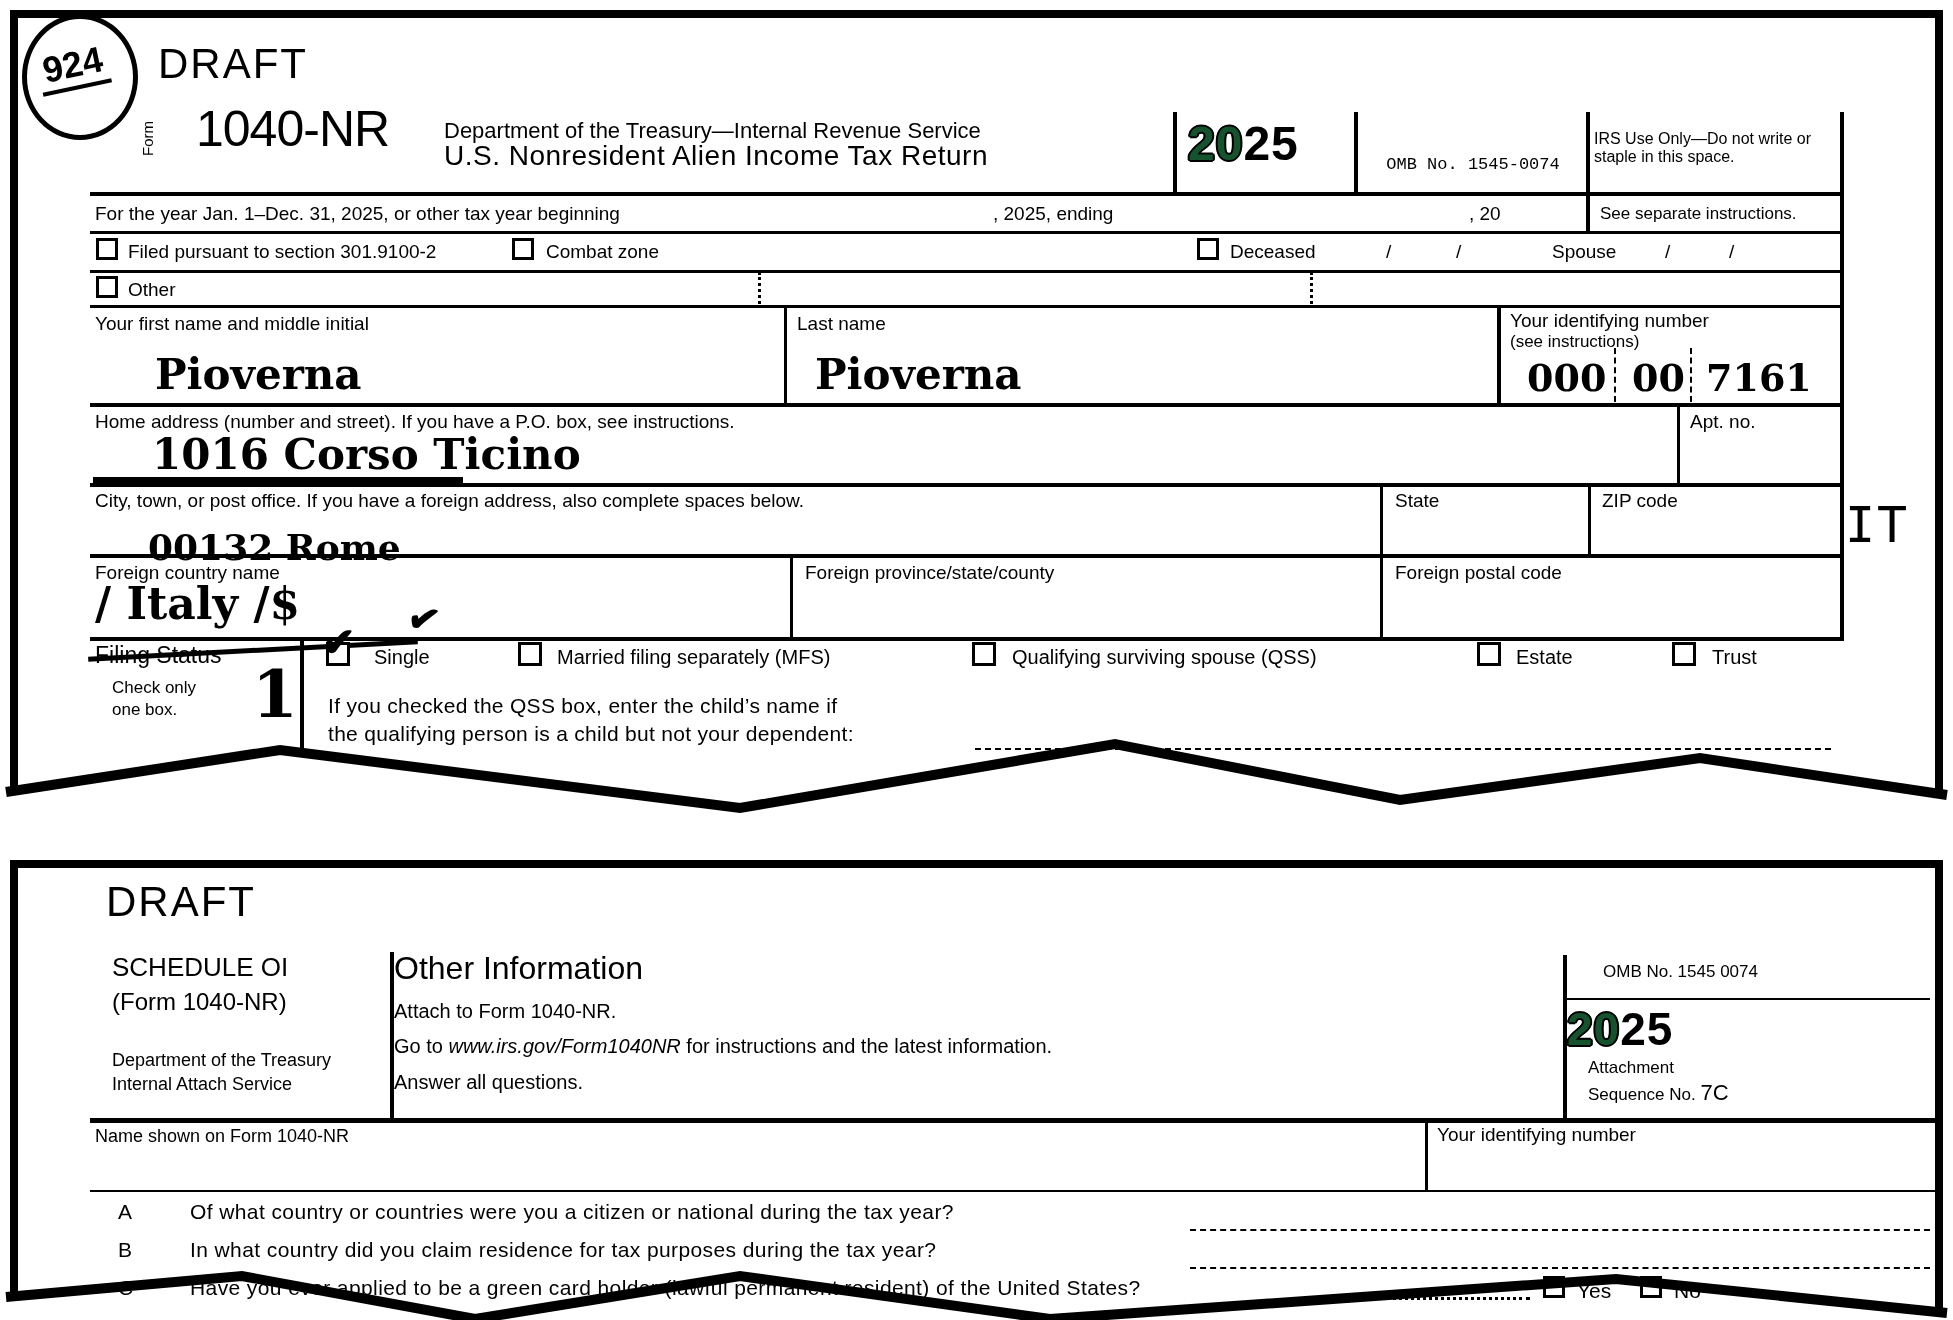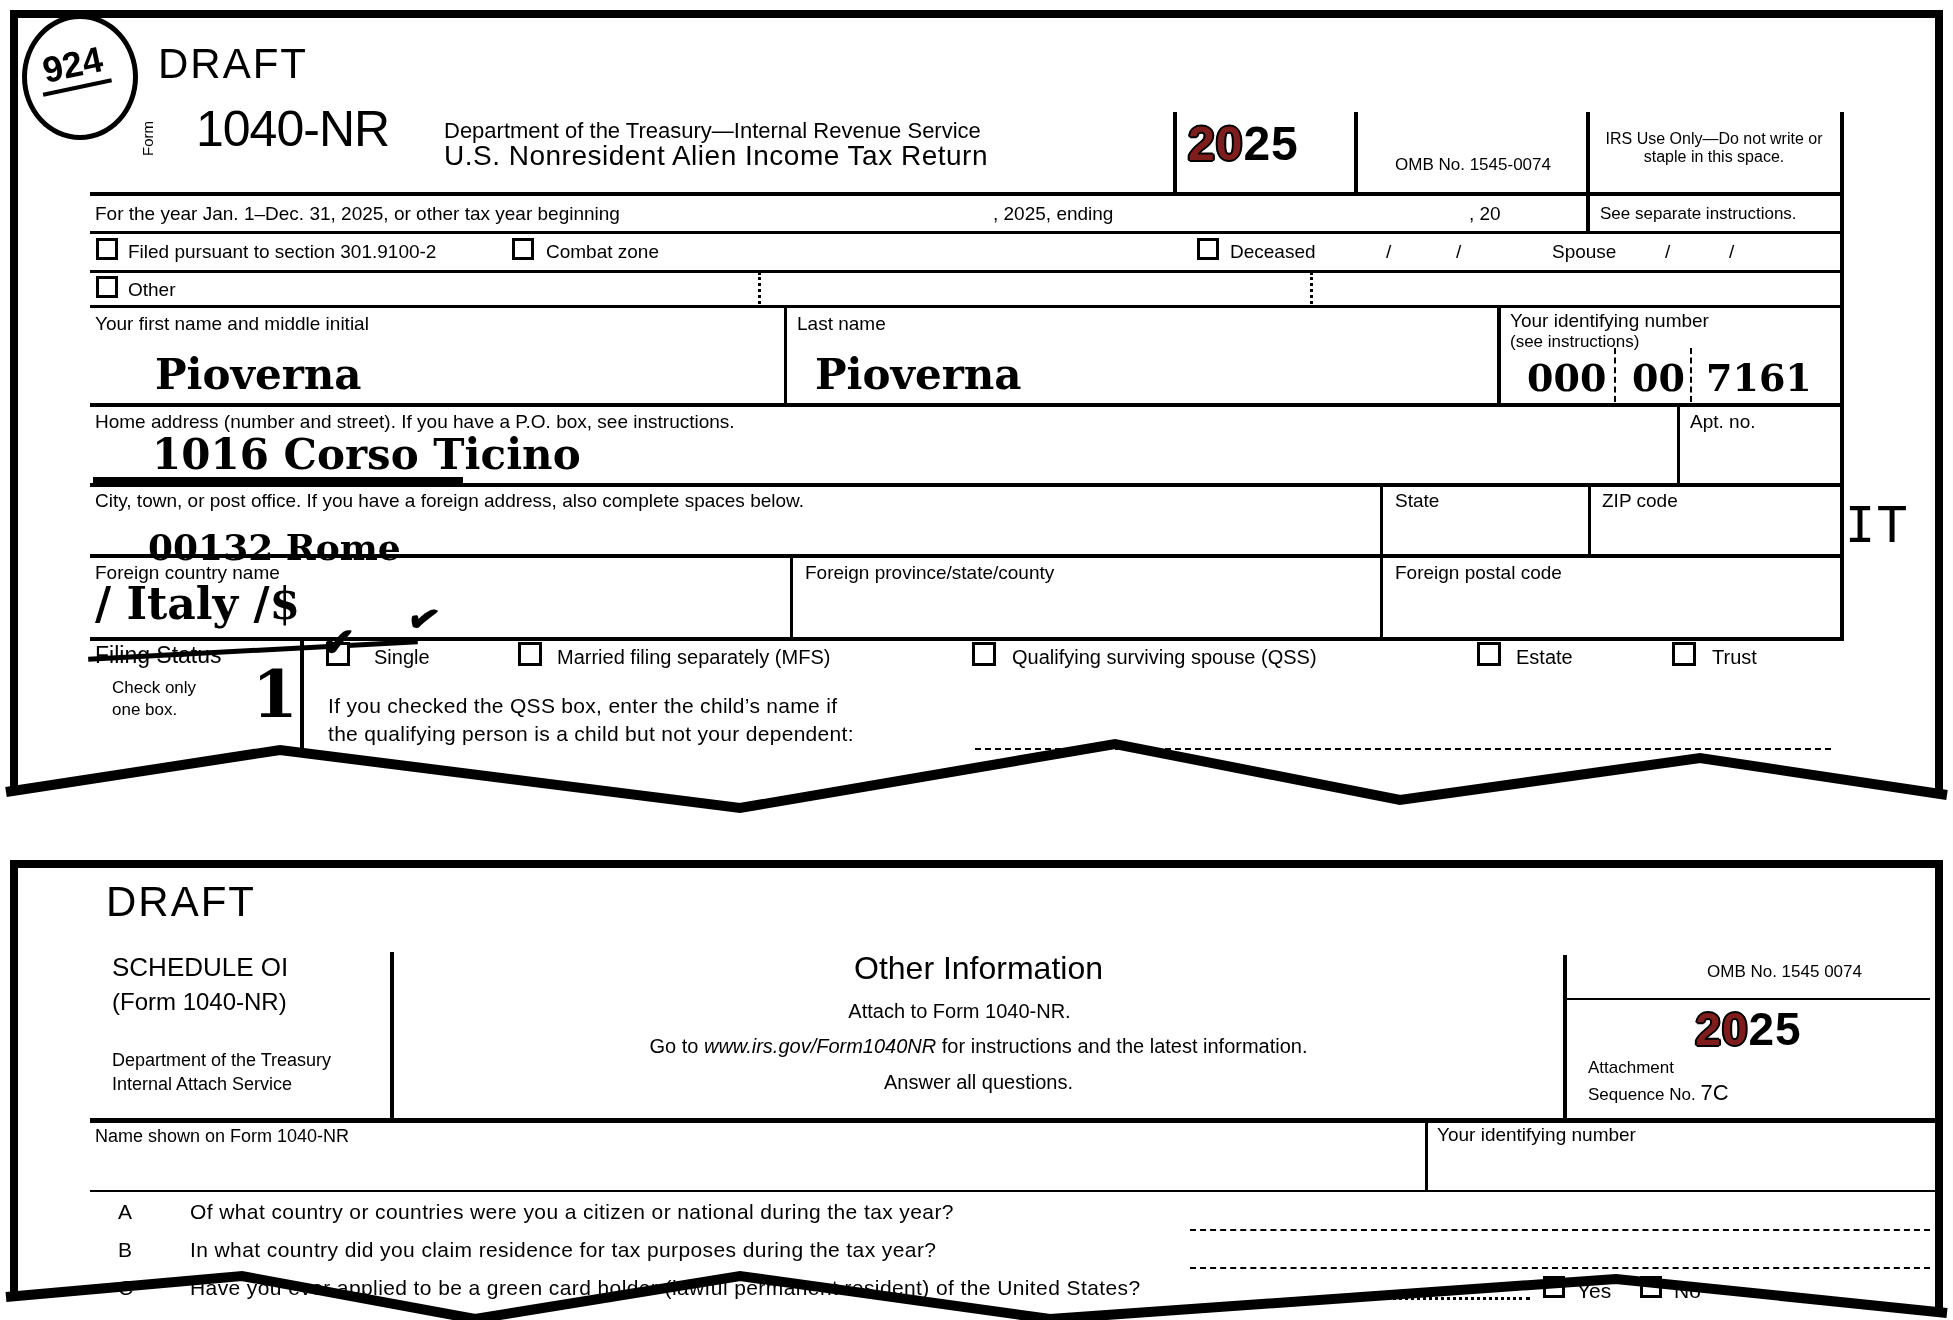--- a/index.html
+++ b/index.html
@@ -7,23 +7,23 @@
   .abs{position:absolute;}
   .hl{position:absolute;background:#000;}
   .vl{position:absolute;background:#000;}
   .dotv{position:absolute;border-left:3px dotted #000;}
   .dashv{position:absolute;border-left:2px dashed #000;}
   .cb{position:absolute;width:22px;height:22px;border:3px solid #000;background:#fff;box-sizing:border-box;}
   .lbl{position:absolute;font-size:19px;white-space:nowrap;}
   .sm{font-size:17px;}
   .b{font-weight:normal;}
   .hw{position:absolute;font-family:"DejaVu Serif",serif;font-weight:bold;white-space:nowrap;}
-  .outline{color:#7f1d1d;text-shadow:2px 0 #000,-2px 0 #000,0 2px #000,0 -2px #000,1.4px 1.4px #000,-1.4px -1.4px #000,1.4px -1.4px #000,-1.4px 1.4px #000;}
+  .outline{color:#14532d;text-shadow:2px 0 #000,-2px 0 #000,0 2px #000,0 -2px #000,1.4px 1.4px #000,-1.4px -1.4px #000,1.4px -1.4px #000,-1.4px 1.4px #000;}
   .yearlogo{position:absolute;font-size:48px;font-weight:900;letter-spacing:1px;white-space:nowrap;}
-  .center{text-align:center;}
+  .center{}
   .dashed-line{position:absolute;border-top:2.5px dashed #000;}
   .dotted-line{position:absolute;border-top:3px dotted #000;}
 </style>
 </head>
 <body>
 
 <div class="hl" style="left:10px;top:10px;width:1933px;height:8px"></div>
 <div class="vl" style="left:10px;top:10px;width:8px;height:782px"></div>
 <div class="vl" style="left:1935px;top:10px;width:8px;height:780px"></div>
 
@@ -31,21 +31,21 @@
 <div class="abs" style="left:38px;top:44px;font-size:36px;font-weight:bold;transform:rotate(-12deg);border-bottom:4px solid #000;padding:0 5px;">924</div>
 <div class="abs b" style="left:158px;top:40px;font-size:42px;letter-spacing:2px;">DRAFT</div>
 
 <div class="abs" style="left:130px;top:130px;font-size:15px;transform:rotate(-90deg);transform-origin:center;">Form</div>
 <div class="abs b" style="left:196px;top:100px;font-size:50px;letter-spacing:-1px;">1040-NR</div>
 <div class="abs" style="left:444px;top:118px;font-size:22px;">Department of the Treasury—Internal Revenue Service</div>
 <div class="abs b" style="left:444px;top:140px;font-size:28px;letter-spacing:0.5px;white-space:nowrap;">U.S. Nonresident Alien Income Tax Return</div>
 <div class="vl" style="left:1173px;top:112px;width:4px;height:80px"></div>
 <div class="yearlogo" style="left:1188px;top:116px;"><span class="outline">20</span><span>25</span></div>
 <div class="vl" style="left:1354px;top:112px;width:4px;height:80px"></div>
-<div class="lbl sm" style="left:1360px;top:155px;width:226px;text-align:center;">OMB No. 1545-0074</div>
+<div class="lbl sm" style="left:1360px;top:155px;width:226px;text-align:center;font-family:Liberation Mono, monospace;">OMB No. 1545-0074</div>
 <div class="vl" style="left:1586px;top:112px;width:4px;height:122px"></div>
 <div class="abs center" style="left:1594px;top:130px;width:240px;font-size:16px;">IRS Use Only—Do not write or staple in this space.</div>
 <div class="vl" style="left:1840px;top:112px;width:4px;height:525px"></div>
 <div class="hl" style="left:90px;top:192px;width:1754px;height:4px"></div>
 
 <div class="lbl" style="left:95px;top:203px;">For the year Jan. 1–Dec. 31, 2025, or other tax year beginning</div>
 <div class="lbl" style="left:993px;top:203px;">, 2025, ending</div>
 <div class="lbl" style="left:1469px;top:203px;">, 20</div>
 <div class="lbl sm" style="left:1600px;top:204px;">See separate instructions.</div>
 <div class="hl" style="left:90px;top:231px;width:1754px;height:3px"></div>

